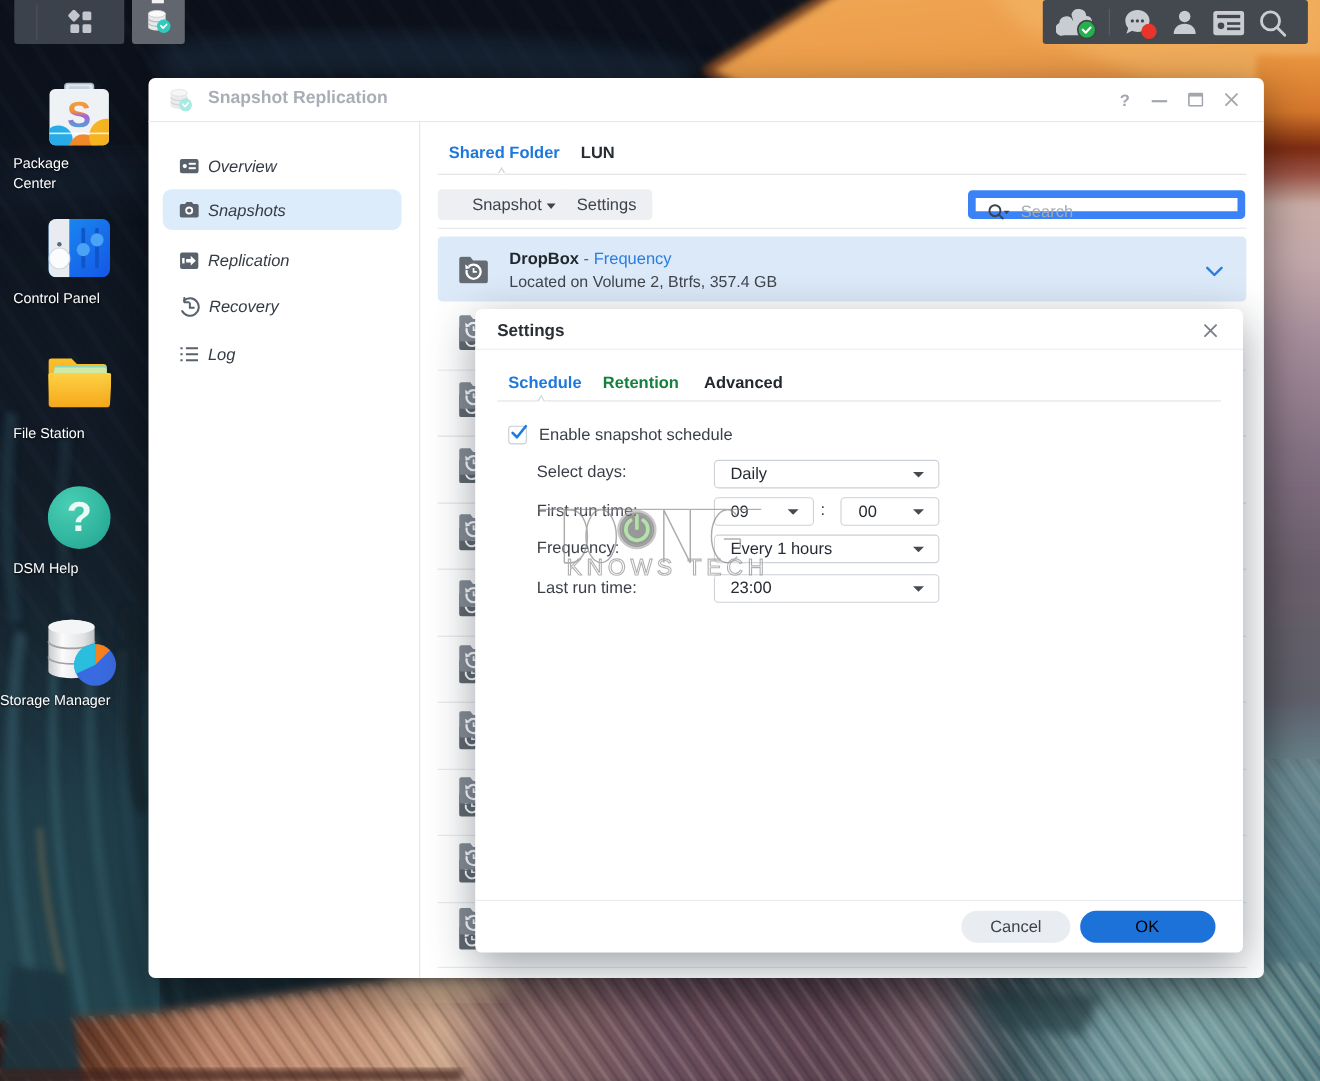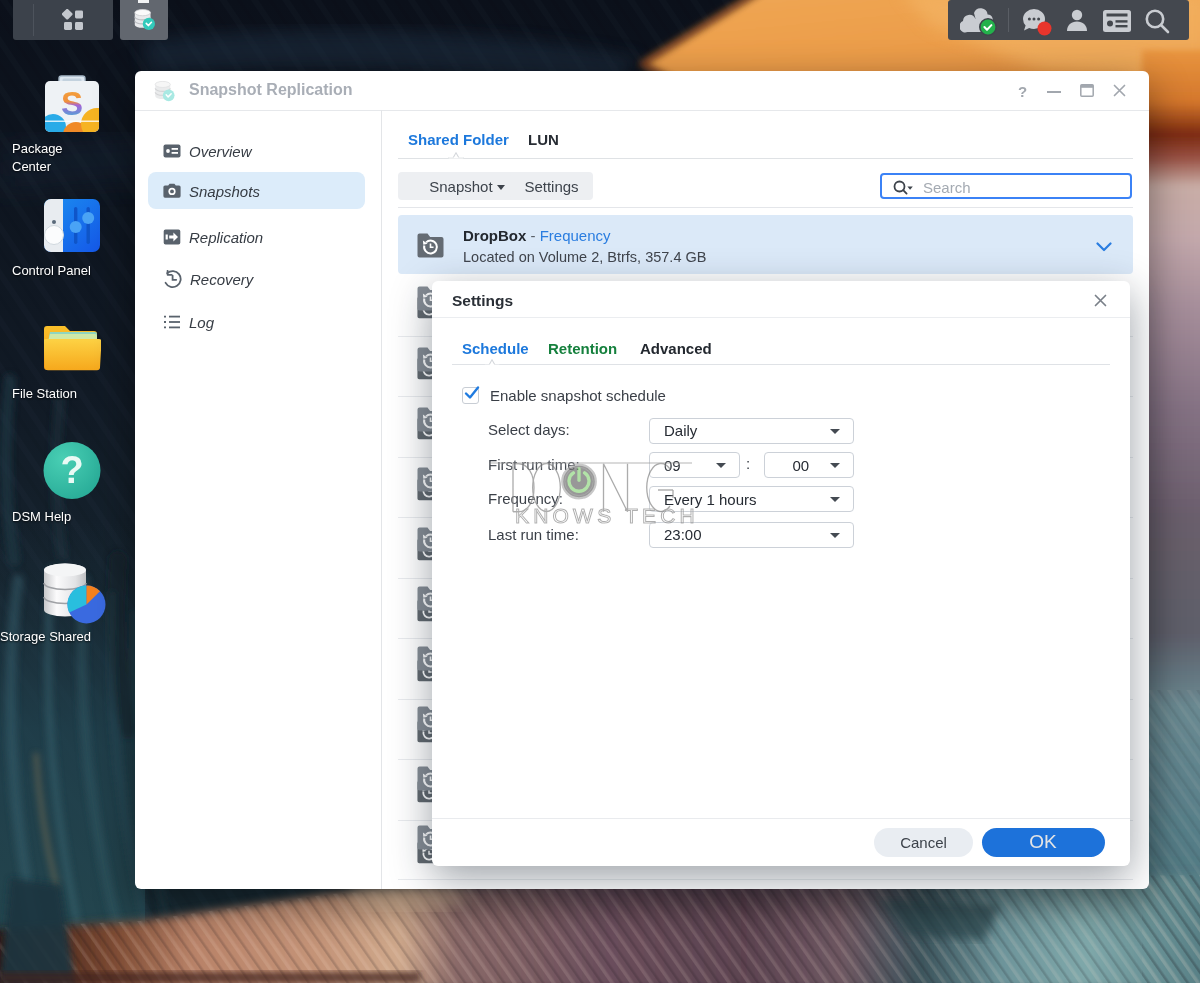--- a/index.html
+++ b/index.html
@@ -228,21 +228,21 @@
       <ellipse cx="23" cy="8" rx="21" ry="6.5" fill="#f4f5f6"></ellipse>
       <path d="M2,21 a21,6.5 0 0 0 42,0" fill="none" stroke="#9fa1a5" stroke-width="1.6"></path>
       <path d="M2,35 a21,6.5 0 0 0 42,0" fill="none" stroke="#9fa1a5" stroke-width="1.6"></path>
     </g>
     <g>
       <circle cx="44.5" cy="42.5" r="19" fill="#3a6ae0"></circle>
       <path d="M44.5,42.5 L44.5,23.5 A19,19 0 0 0 27.2,50.5 Z" fill="#29bede"></path>
       <path d="M44.5,42.5 L44.5,23.5 A19,19 0 0 1 58,29.2 Z" fill="#f5821f"></path>
     </g>
   </svg>
-  <div class="lbl" style="left:0px;top:628px;width:146px;">Storage Shared</div>
+  <div class="lbl" style="left:0px;top:628px;width:146px;">Storage Manager</div>
 </div>
 
 <div id="tbleft" class="abs" style="left:0;top:0;width:400px;height:45px;">
   <div class="abs" style="left:13px;top:0;width:100px;height:40px;background:#3c424b;border-radius:0 0 3px 3px;"></div>
   <div class="abs" style="left:33px;top:4px;width:1px;height:32px;background:#4d535c;"></div>
   <svg class="abs" style="left:62px;top:9px;" width="23" height="23" viewBox="0 0 23 23">
     <g fill="#c3c7cd">
       <rect x="1" y="1" width="8.4" height="8.4" rx="1.6" transform="rotate(45 5.2 5.2)"></rect>
       <rect x="13" y="1.4" width="8" height="8" rx="1.4"></rect>
       <rect x="2" y="13" width="8" height="8" rx="1.4"></rect>
@@ -363,21 +363,21 @@
   <div class="abs" style="left:393px;top:60px;font-size:15px;font-weight:bold;color:#272c33;">LUN</div>
   <div class="sep" style="left:263px;top:86.5px;width:735px;background:#dfe2e5;"></div>
   <svg class="abs" style="left:313px;top:80px;" width="16" height="7.5" viewBox="0 0 16 7.5">
     <path d="M0,7 L5,7 L8,1.8 L11,7 L16,7" fill="#fff" stroke="#d4d7db" stroke-width="1.1"></path>
     <path d="M0.5,7.5 h15 v-0.9 h-15 z" fill="#fff"></path>
   </svg>
 
   <div class="btn" style="left:263px;top:101px;width:106px;height:28px;padding-left:16px;">Snapshot&nbsp;<span style="display:inline-block;width:0;height:0;border-left:4.5px solid transparent;border-right:4.5px solid transparent;border-top:5px solid #3d434b;margin-top:2px;"></span></div>
   <div class="btn" style="left:375px;top:101px;width:83px;height:28px;">Settings</div>
 
-  <div class="abs" style="left:745px;top:102px;width:252px;height:26px;border:2px solid #3b82f6;border-radius:4px;box-sizing:border-box;">
+  <div class="abs" style="left:745px;top:102px;width:252px;height:26px;border:7px solid #3b82f6;border-radius:4px;box-sizing:border-box;">
     <svg class="abs" style="left:11px;top:5px;" width="22" height="16" viewBox="0 0 22 16">
       <circle cx="6.5" cy="6.5" r="5" fill="none" stroke="#3d434b" stroke-width="1.8"></circle>
       <line x1="10.2" y1="10.2" x2="13.6" y2="13.6" stroke="#3d434b" stroke-width="1.8" stroke-linecap="round"></line>
       <path d="M16,6 l3,3.6 l3,-3.6 z" fill="#3d434b" transform="translate(0,1.2) scale(0.9)"></path>
     </svg>
     <div class="abs" style="left:41px;top:4px;font-size:15px;color:#a4aab2;">Search</div>
   </div>
   <div class="sep" style="left:263px;top:136px;width:735px;background:#e4e6ea;"></div>
 
   <div class="abs" style="left:263px;top:143.5px;width:735px;height:59.5px;background:#dbe9f8;border-radius:4px;"></div>
@@ -610,39 +610,39 @@
       <span style="margin-left:14px;">Daily</span>
       <span class="car"></span>
     </div>
   <div class="abs" style="left:56px;top:175px;font-size:15px;color:#3a3f47;">First run time:</div>
   <div class="sel" style="left:217px;top:171px;width:91px;height:26px;">
       <span style="margin-left:14px;">09</span>
       <span class="car"></span>
     </div>
   <div class="abs" style="left:314px;top:174px;font-size:15px;color:#3a3f47;">:</div>
   <div class="sel" style="left:331.5px;top:171px;width:90px;height:26px;">
-      <span style="margin-left:28px;">00</span>
+      <span style="margin-left:16px;">00</span>
       <span class="car"></span>
     </div>
   <div class="abs" style="left:56px;top:209px;font-size:15px;color:#3a3f47;">Frequency:</div>
   <div class="sel" style="left:217px;top:205px;width:205px;height:26px;">
       <span style="margin-left:14px;">Every 1 hours</span>
       <span class="car"></span>
     </div>
   <div class="abs" style="left:56px;top:244.5px;font-size:15px;color:#3a3f47;">Last run time:</div>
   <div class="sel" style="left:217px;top:240.5px;width:205px;height:26px;">
       <span style="margin-left:14px;">23:00</span>
       <span class="car"></span>
     </div>
 
   <div class="sep" style="left:0;top:537px;width:698px;background:#e9ebee;"></div>
   <div class="abs" style="left:442px;top:547px;width:99px;height:28.5px;background:#e9edf2;border-radius:15px;
        display:flex;align-items:center;justify-content:center;font-size:15px;color:#3c424a;">Cancel</div>
   <div class="abs" style="left:549.5px;top:547px;width:123px;height:28.5px;background:#1d72da;border-radius:15px;
-       display:flex;align-items:center;justify-content:center;font-size:19px;color:#e5e5e5;">OK</div>
+       display:flex;align-items:center;justify-content:center;font-size:15px;color:#000000;">OK</div>
 </div>
 
 <div id="wm" class="abs" style="left:470px;top:430px;width:280px;height:110px;">
 <svg width="280" height="110" viewBox="0 0 280 110">
   <defs>
     <filter id="wglow" x="-30%" y="-30%" width="160%" height="160%">
       <feDropShadow dx="0" dy="1" stdDeviation="1.6" flood-color="#ffffff" flood-opacity="0.85"></feDropShadow>
     </filter>
   </defs>
   <g filter="url(#wglow)" opacity="0.68">

